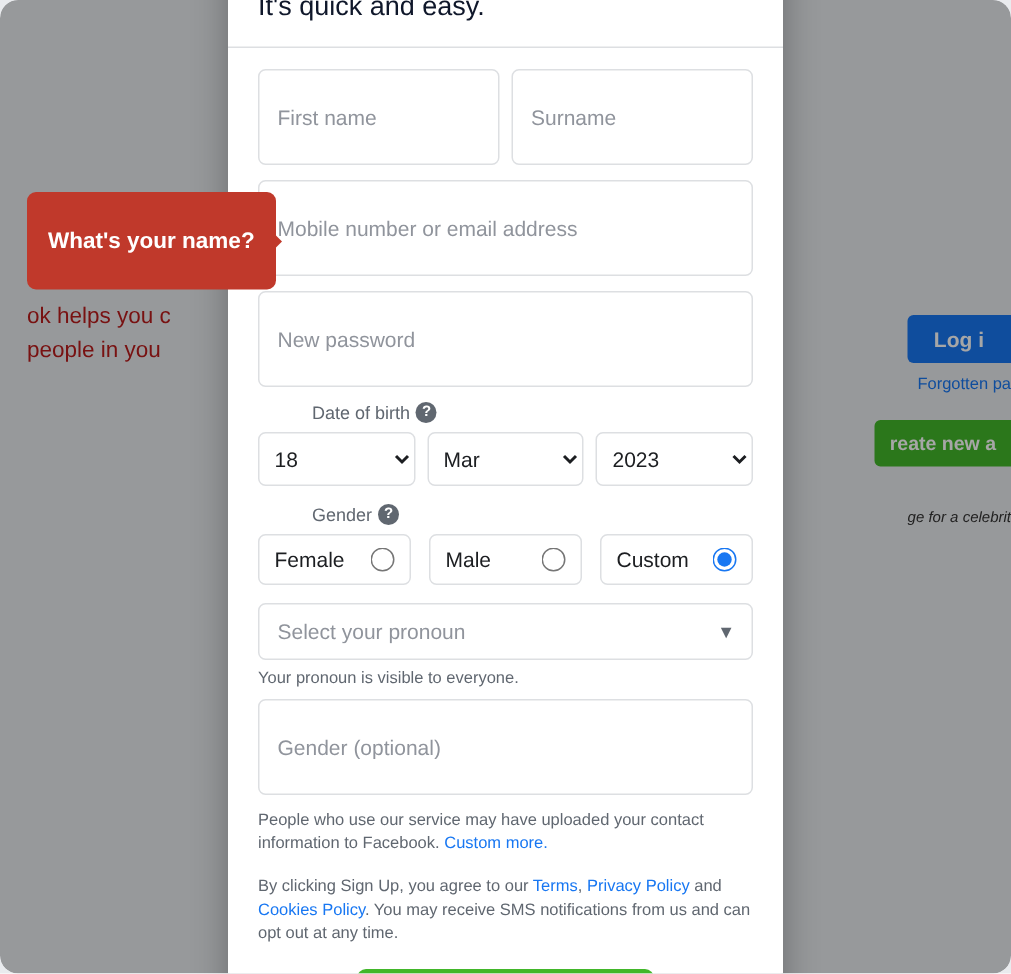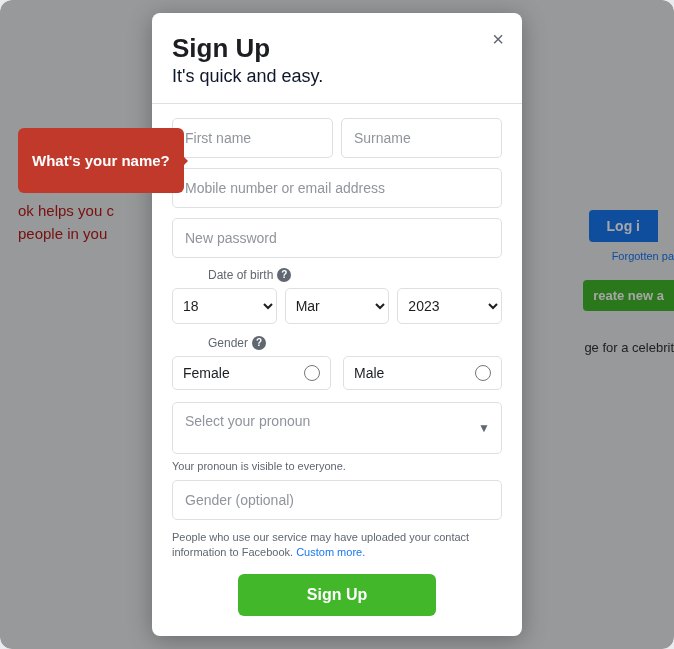--- a/index.html
+++ b/index.html
@@ -51,21 +51,21 @@
       left: 18px;
       top: 200px;
       font-size: 15px;
       color: #b91c1c;
       line-height: 1.5;
     }
 
     
     .bg-login-btn {
       position: absolute;
-      right: 16px;
+      right: 0;
       top: 210px;
       background: #1877f2;
       color: white;
       padding: 8px 18px;
       font-size: 14px;
       font-weight: 600;
       border-radius: 4px 0 0 4px;
     }
 
     .bg-forgotten {
@@ -85,22 +85,23 @@
       padding: 8px 10px;
       font-size: 13px;
       font-weight: 600;
       border-radius: 4px 0 0 4px;
     }
 
     .bg-celebrity {
       position: absolute;
       right: 0;
       top: 340px;
-      font-size: 13px;
+      font-size: 10px;
       color: #333;
+      font-style: italic;
     }
 
     
     .modal-overlay {
       position: absolute;
       top: 0; left: 0; right: 0; bottom: 0;
       background: rgba(0,0,0,0.35);
       display: flex;
       align-items: center;
       justify-content: center;
@@ -147,21 +148,21 @@
     }
 
     .name-row {
       display: flex;
       gap: 8px;
       margin-bottom: 10px;
     }
 
     .form-input {
       width: 100%;
-      padding: 11px 12px;
+      padding: 23px 12px;
       border: 1px solid #dddfe2;
       border-radius: 5px;
       font-size: 14px;
       color: #1c1e21;
       background: white;
       outline: none;
     }
 
     .form-input::placeholder {
       color: #90949c;
@@ -238,21 +239,21 @@
       cursor: pointer;
     }
 
     .pronoun-select-wrapper {
       position: relative;
       margin-bottom: 6px;
     }
 
     .pronoun-select {
       width: 100%;
-      padding: 10px 36px 24px 12px;
+      padding: 10px 36px 10px 12px;
       border: 1px solid #dddfe2;
       border-radius: 5px;
       font-size: 14px;
       color: #90949c;
       background: white;
       appearance: none;
       cursor: pointer;
     }
 
     .pronoun-chevron {
@@ -415,20 +416,24 @@
       </div>
       <div class="gender-row">
         <label class="gender-option">
           <span>Female</span>
           <input type="radio" name="gender" value="female" style="">
         </label>
         <label class="gender-option">
           <span>Male</span>
           <input type="radio" name="gender" value="male" style="">
         </label>
+        <label class="gender-option">
+          <span>Custom</span>
+          <input type="radio" name="gender" value="custom" checked="" style="">
+        </label>
       </div>
 
       <div class="pronoun-select-wrapper">
         <select class="pronoun-select">
           <option value="" selected="">Select your pronoun</option>
           <option>She: "Wish her a happy birthday!"</option>
           <option>He: "Wish him a happy birthday!"</option>
           <option>They: "Wish them a happy birthday!"</option>
         </select>
         <span class="pronoun-chevron">▼</span>
@@ -438,18 +443,22 @@
 
       <div class="mb10">
         <input class="form-input" type="text" placeholder="Gender (optional)" style="">
       </div>
 
       <p class="privacy-note">
         <span>People who use our service may have uploaded your contact information to Facebook.</span>
         <a href="#">Custom more.</a>
       </p>
 
+      <p class="terms-note">
+        <span>By clicking Sign Up, you agree to our</span>
+        <a href="#">Terms</a><span>, </span><a href="#">Privacy Policy</a><span> and </span><a href="#">Cookies Policy</a><span>. You may receive SMS notifications from us and can opt out at any time.</span>
+      </p>
 
       <button class="signup-btn">Sign Up</button>
 
     </div>
   </div>
 </div>
 
 </body></html>

